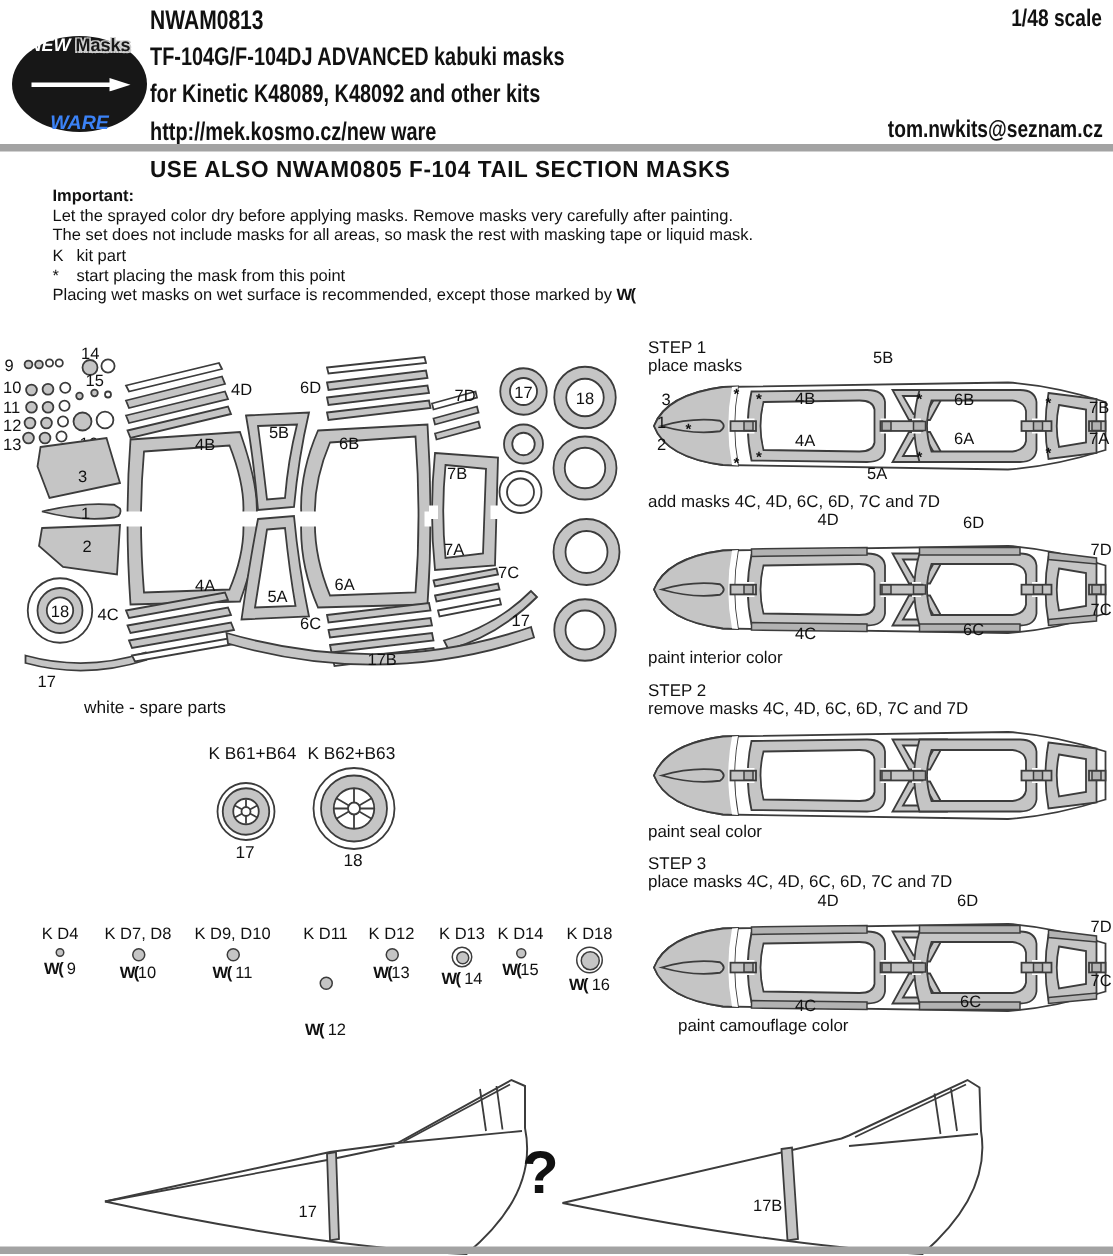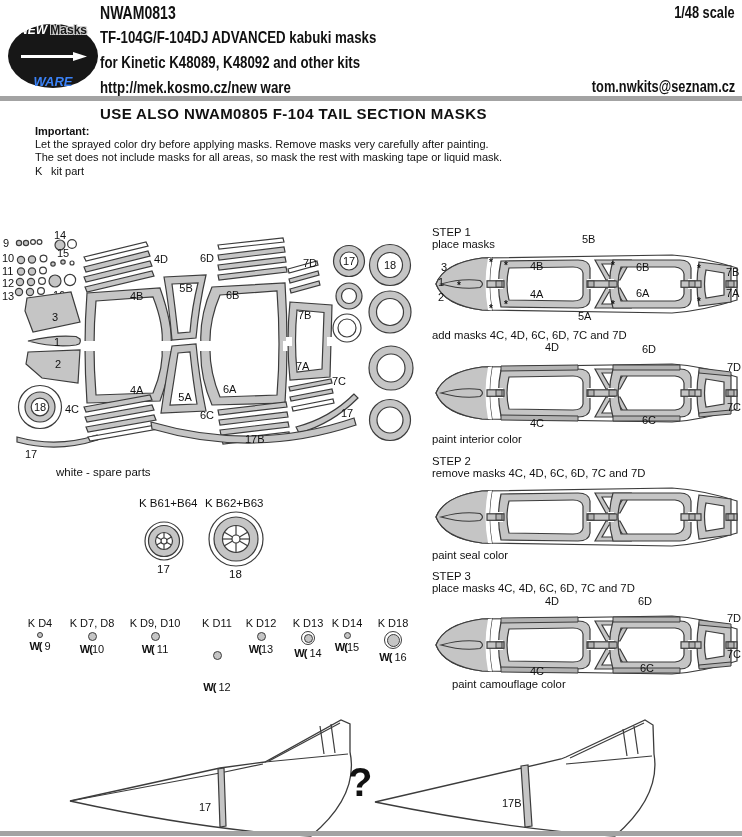--- a/index.html
+++ b/index.html
@@ -79,20 +79,22 @@
   <div class="abs cond" style="left:100px;top:78px;">http://mek.kosmo.cz/new ware</div>
   <div class="abs cond-r" style="right:7px;top:78px;">tom.nwkits@seznam.cz</div>
   <div class="divider" style="top:96px;"></div>
   <div class="abs banner" style="left:100px;top:105px;">USE ALSO NWAM0805 F-104 TAIL SECTION MASKS</div>
 
   <div class="abs imp" style="left:35px;top:125px;width:560px;">
     <div><b>Important:</b></div>
     <div>Let the sprayed color dry before applying masks. Remove masks very carefully after painting.</div>
     <div>The set does not include masks for all areas, so mask the rest with masking tape or liquid mask.</div>
     <div><span class="key">K</span><span>kit part</span></div>
+    <div><span class="key">*</span><span>start placing the mask from this point</span></div>
+    <div><span>Placing wet masks on wet surface is recommended, except those marked by</span> <span class="wmark">W(</span></div>
   </div>
 
   <svg class="abs" style="left:0;top:225px;" width="440" height="250" viewBox="0 0 440 250">
 
     <text class="txt" x="3" y="22">9</text>
     <circle class="g" cx="19" cy="18" r="2.6"></circle>
       <circle class="g" cx="26" cy="18" r="2.6"></circle>
       <circle class="wht" cx="33" cy="17" r="2.4"></circle>
       <circle class="wht" cx="39.5" cy="17" r="2.4"></circle>
     <text class="txt" x="54" y="14">14</text>

